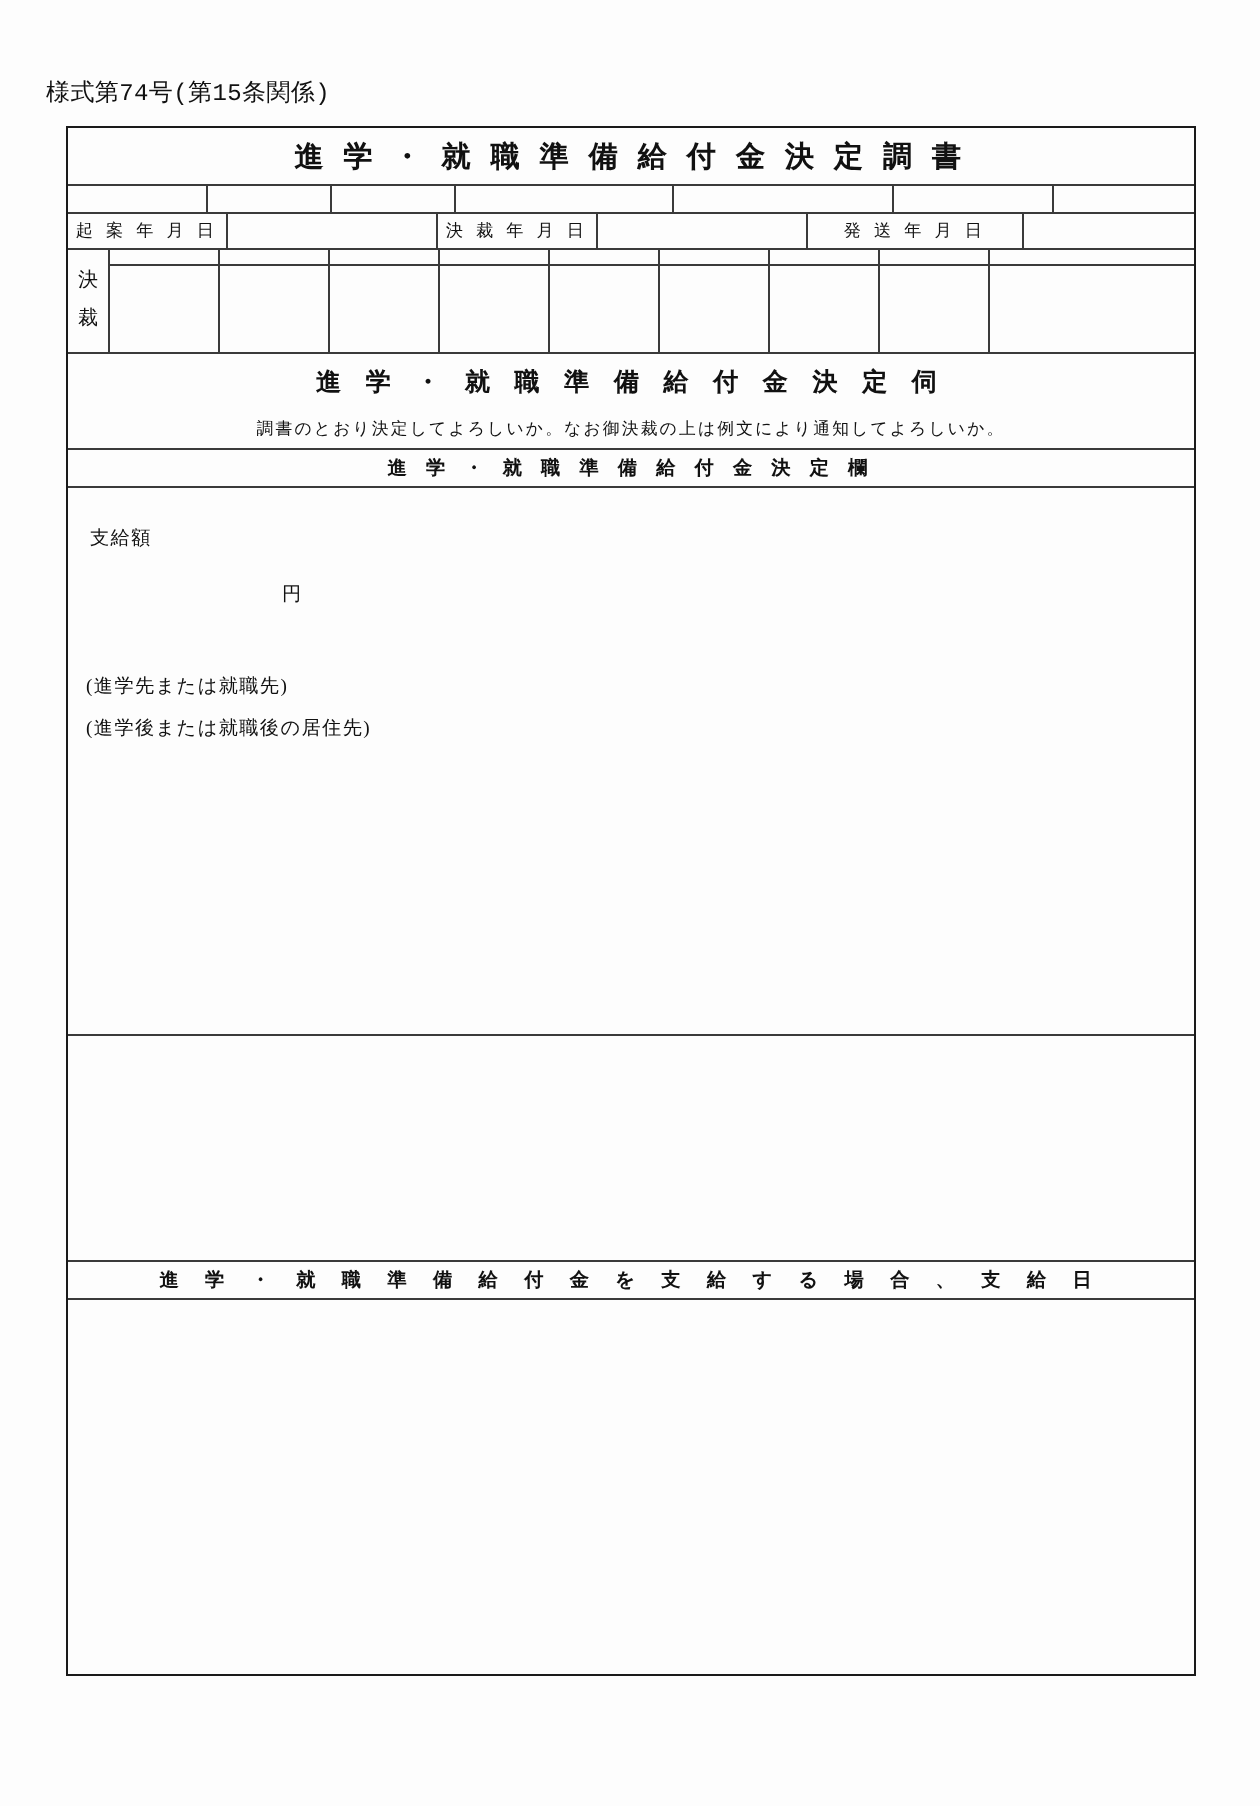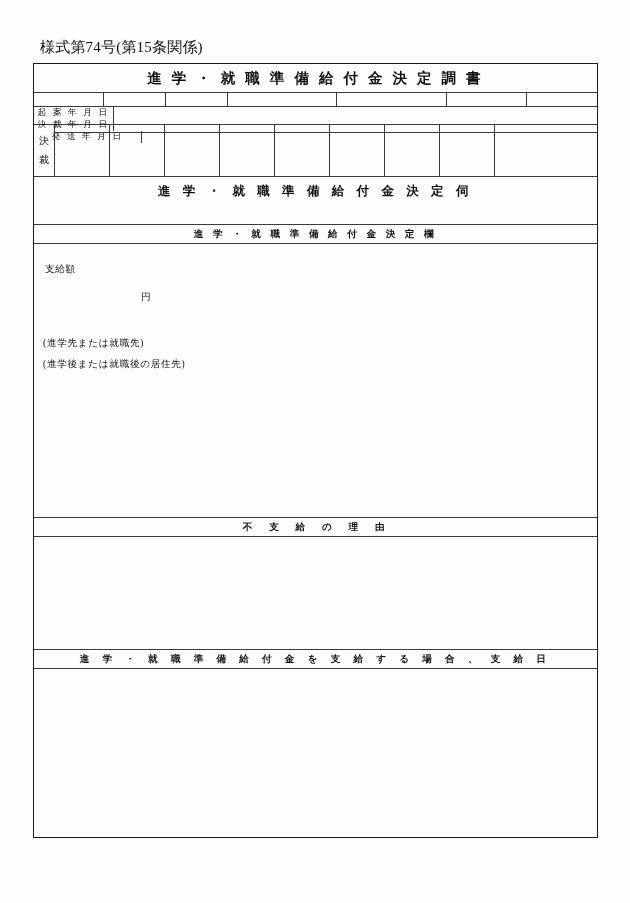--- a/index.html
+++ b/index.html
@@ -19,25 +19,26 @@
   
   .page {
     position: absolute;
     left: 0; top: 0;
     width: 630px; height: 903px;
     background: #fdfdfd;
   }
 
   .form-number {
     position: absolute;
-    left: 40px;
+    left: 23px;
     top: 38px;
-    font-size: 15px;
+    font-size: 12px;
     letter-spacing: 0.2px;
     white-space: nowrap;
+    font-family: Liberation Mono, monospace;
   }
 
   
   .form {
     position: absolute;
     left: 33px;
     top: 63px;
     width: 565px;
     height: 775px;
     border: 1.6px solid #1a1a1a;
@@ -76,21 +77,21 @@
     box-sizing: border-box;
     font-size: 8.6px;
     letter-spacing: 1.4px;
     white-space: nowrap;
     overflow: hidden;
   }
   .hdr-blank-row { height: 14px; box-sizing: border-box; }
   .hdr-blank-row .cell { box-sizing: border-box; }
 
   
-  .date-row { height: 18px; box-sizing: border-box; flex-direction: column; }
+  .date-row { height: 18px; box-sizing: border-box; }
   .date-row .cell {
     display: flex;
     align-items: center;
     justify-content: center;
     box-sizing: border-box;
     font-size: 8.6px;
     letter-spacing: 2.2px;
     white-space: nowrap;
   }
 
@@ -227,36 +228,34 @@
           <div class="c vline" style="width:55px"></div>
           <div class="c vline" style="width:55px"></div>
           <div class="c vline" style="width:55px"></div>
           <div class="c" style="flex:1"></div>
         </div>
       </div>
     </div>
 
     <div class="ukagai hline">
       <div class="t1">進 学 ・ 就 職 準 備 給 付 金 決 定 伺</div>
+      <div class="t2">調書のとおり決定してよろしいか。なお御決裁の上は例文により通知してよろしいか。</div>
     </div>
 
     <div class="sec-head hline">
       <span class="t">進 学 ・ 就 職 準 備 給 付 金 決 定 欄</span>
     </div>
 
     <div class="sec-body main hline">
       <span class="ln" style="left:11px; top:19px;">支給額</span>
       <span class="ln" style="left:107px; top:47px;">円</span>
       <span class="ln" style="left:9px; top:93px;">(進学先または就職先)</span>
       <span class="ln" style="left:9px; top:114px;">(進学後または就職後の居住先)</span>
     </div>
 
-    <div class="sec-head hline">
-      <span class="t">不　支　給　の　理　由</span>
-    </div>
 
     <div class="sec-body reason hline"></div>
 
     <div class="sec-head wide hline">
       <span class="t">進 学 ・ 就 職 準 備 給 付 金 を 支 給 す る 場 合 、 支 給 日</span>
     </div>
 
     <div class="sec-body paydate"></div>
 
   </div>

